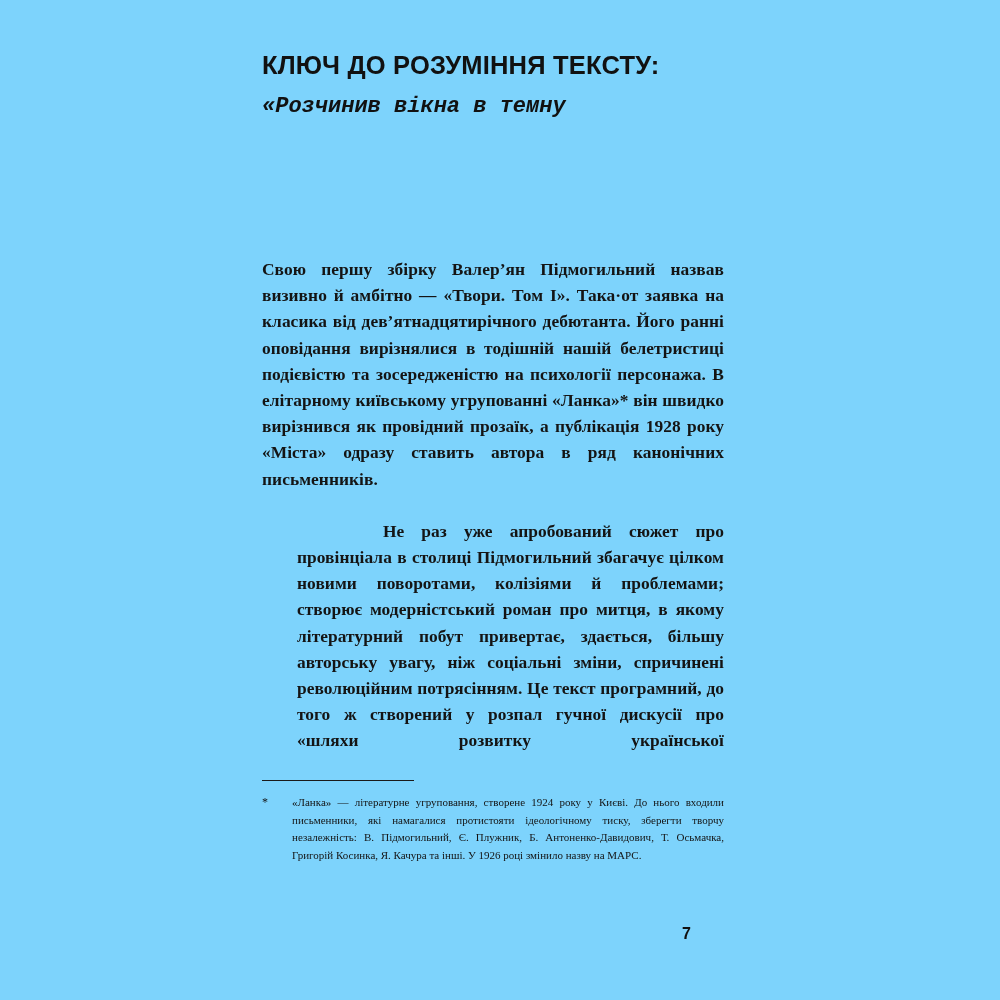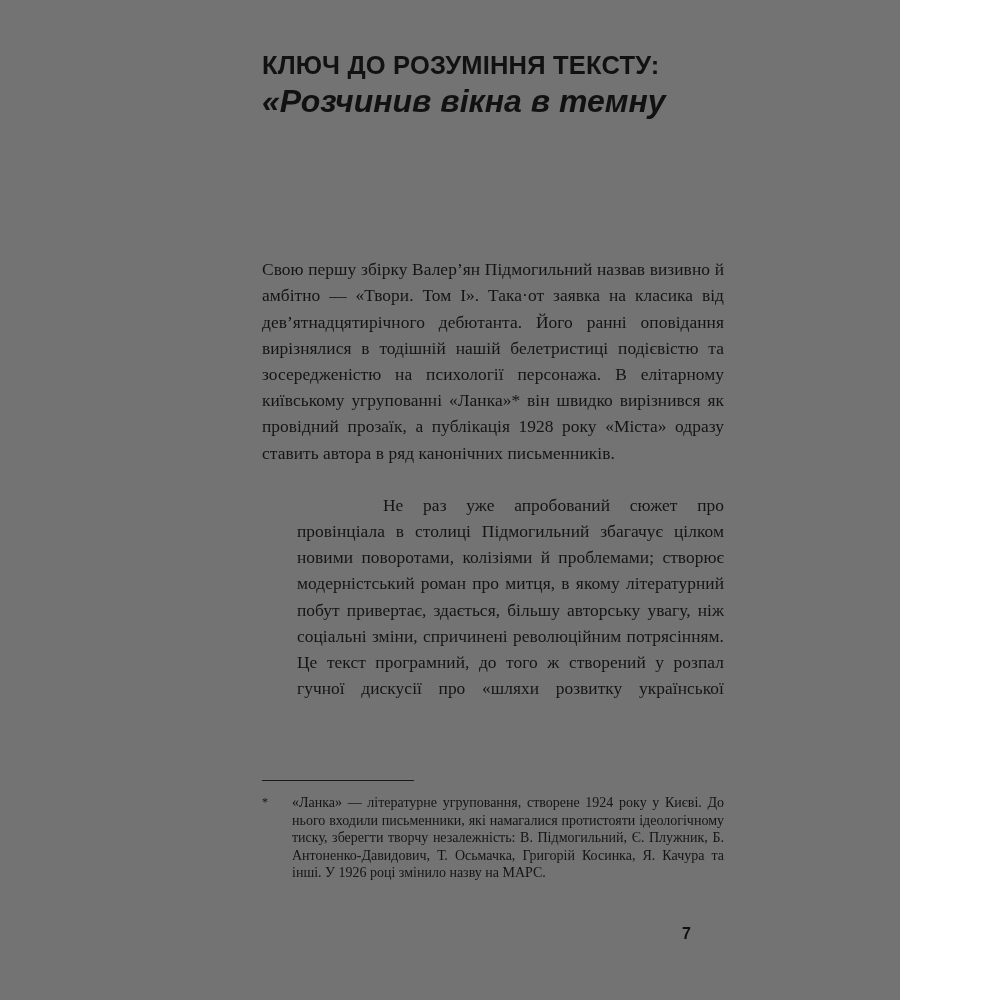--- a/index.html
+++ b/index.html
@@ -9,23 +9,23 @@
   }
   body {
     width: 1000px;
     height: 1000px;
     font-family: "Liberation Serif", serif;
     color: #1a1a1a;
     overflow: hidden;
   }
   .page {
     position: relative;
-    width: 900px;
+    width: 1000px;
     height: 1000px;
-    background: #737373;
+    background: #7dd3fc;
   }
   .content {
     position: absolute;
     left: 262px;
     top: 0;
     width: 462px;
   }
   
   .heading-block {
     margin-top: 50px;
@@ -33,44 +33,45 @@
   .heading-main {
     font-family: "Liberation Sans", sans-serif;
     font-weight: bold;
     font-size: 25.5px;
     letter-spacing: 0.2px;
     line-height: 1.18;
     color: #111111;
     white-space: nowrap;
   }
   .heading-sub {
-    font-family: Liberation Sans, sans-serif;
+    font-family: Liberation Mono, monospace;
     font-weight: bold;
     font-style: italic;
-    font-size: 32px;
+    font-size: 22px;
     line-height: 1.22;
     color: #111111;
-    margin-top: 2px;
+    margin-top: 14px;
   }
   .heading-sub .line2 {
     display: block;
   }
   
   .body-block {
     margin-top: 135px;
   }
   p.para {
     font-family: "Liberation Serif", serif;
     font-size: 17.4px;
     line-height: 26.2px;
     text-align: justify;
     text-justify: inter-word;
     margin: 0;
     color: #141414;
     letter-spacing: 0.05px;
+    font-weight: bold;
   }
   p.para.second {
     margin-top: 26px;
     text-indent: 86px;
     margin-left: 35px;
   }
   p.para.last-justify {
     text-align-last: justify;
   }
   
@@ -93,21 +94,21 @@
   .footnote-marker {
     font-family: "Liberation Serif", serif;
     font-size: 12px;
     line-height: 17px;
     width: 30px;
     flex: 0 0 30px;
     color: #141414;
   }
   .footnote-text {
     font-family: "Liberation Serif", serif;
-    font-size: 14px;
+    font-size: 11px;
     line-height: 17.6px;
     text-align: justify;
     color: #141414;
     flex: 1 1 auto;
   }
   
   .page-number {
     position: absolute;
     left: 682px;
     top: 925px;

